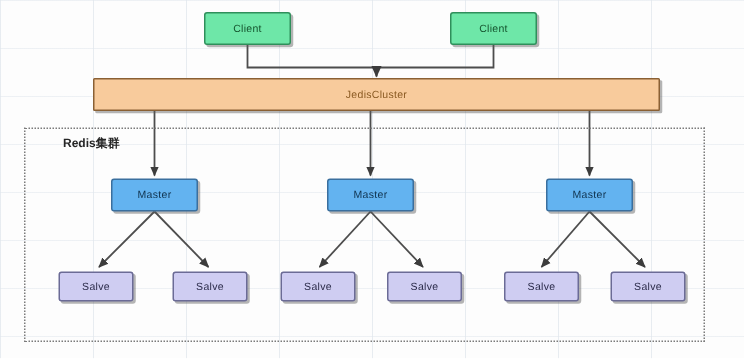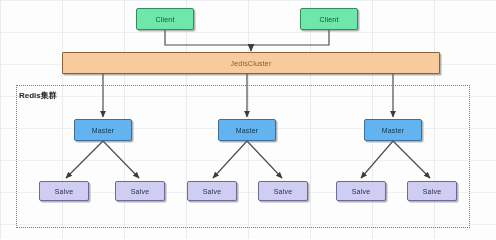--- a/index.html
+++ b/index.html
@@ -106,21 +106,21 @@
     <path d="M103,141 L139,178" fill="none" stroke="#4d4d4d" stroke-width="1.2" marker-end="url(#arrow)"></path>
 
     <path d="M247,141 L213,178" fill="none" stroke="#4d4d4d" stroke-width="1.2" marker-end="url(#arrow)"></path>
     <path d="M247,141 L282,178" fill="none" stroke="#4d4d4d" stroke-width="1.2" marker-end="url(#arrow)"></path>
 
     <path d="M393,141 L361,178" fill="none" stroke="#4d4d4d" stroke-width="1.2" marker-end="url(#arrow)"></path>
     <path d="M393,141 L430,178" fill="none" stroke="#4d4d4d" stroke-width="1.2" marker-end="url(#arrow)"></path>
   </svg>
 
   <div class="group-box" style="left:16px; top:85px; width:454px; height:143px;"></div>
-  <div class="group-label" style="left:19px; top:90px;">Redis集群</div>
+  <div class="group-label" style="left:42px; top:90px;">Redis集群</div>
 
   <div class="node client-node" style="left:136px; top:8px; width:58px; height:22px;">
     <span>Client</span>
   </div>
   <div class="node client-node" style="left:300px; top:8px; width:58px; height:22px;">
     <span>Client</span>
   </div>
 
   <div class="node cluster-node" style="left:62px; top:52px; width:378px; height:22px;">
     <span>JedisCluster</span>

